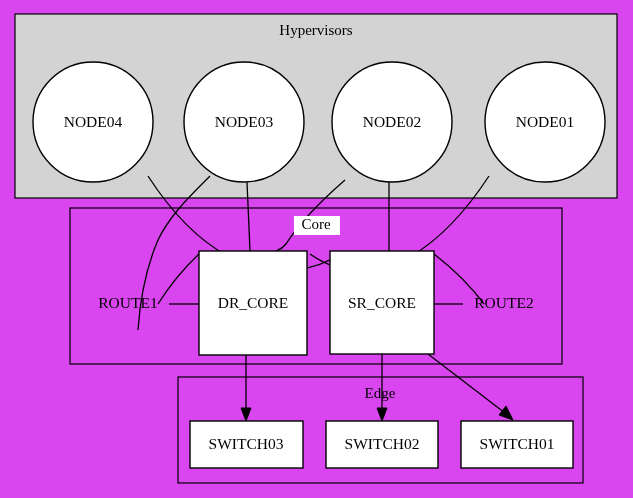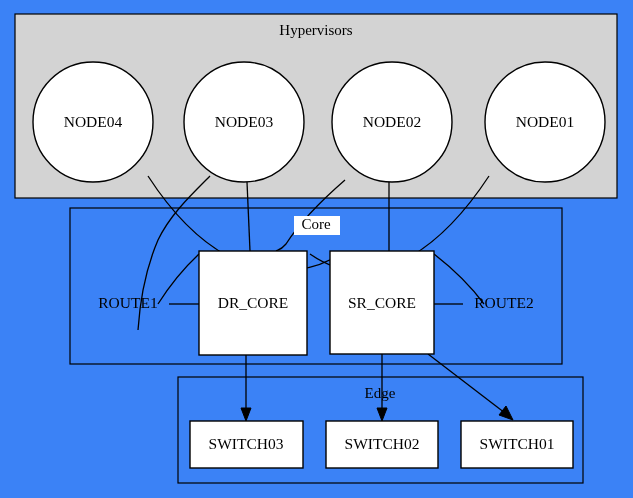--- a/index.html
+++ b/index.html
@@ -8,21 +8,21 @@
     padding: 0;
     background: #ffffff;
   }
   body {
     font-family: "Liberation Serif", "DejaVu Serif", serif;
   }
   #canvas {
     position: relative;
     width: 633px;
     height: 498px;
-    background: #3b82f6;
+    background: #d946ef;
     overflow: hidden;
     text-align: right;
   }
   svg#diagram {
     display: block;
     width: 633px;
     height: 498px;
   }
   .cluster-rect {
     fill: none;

